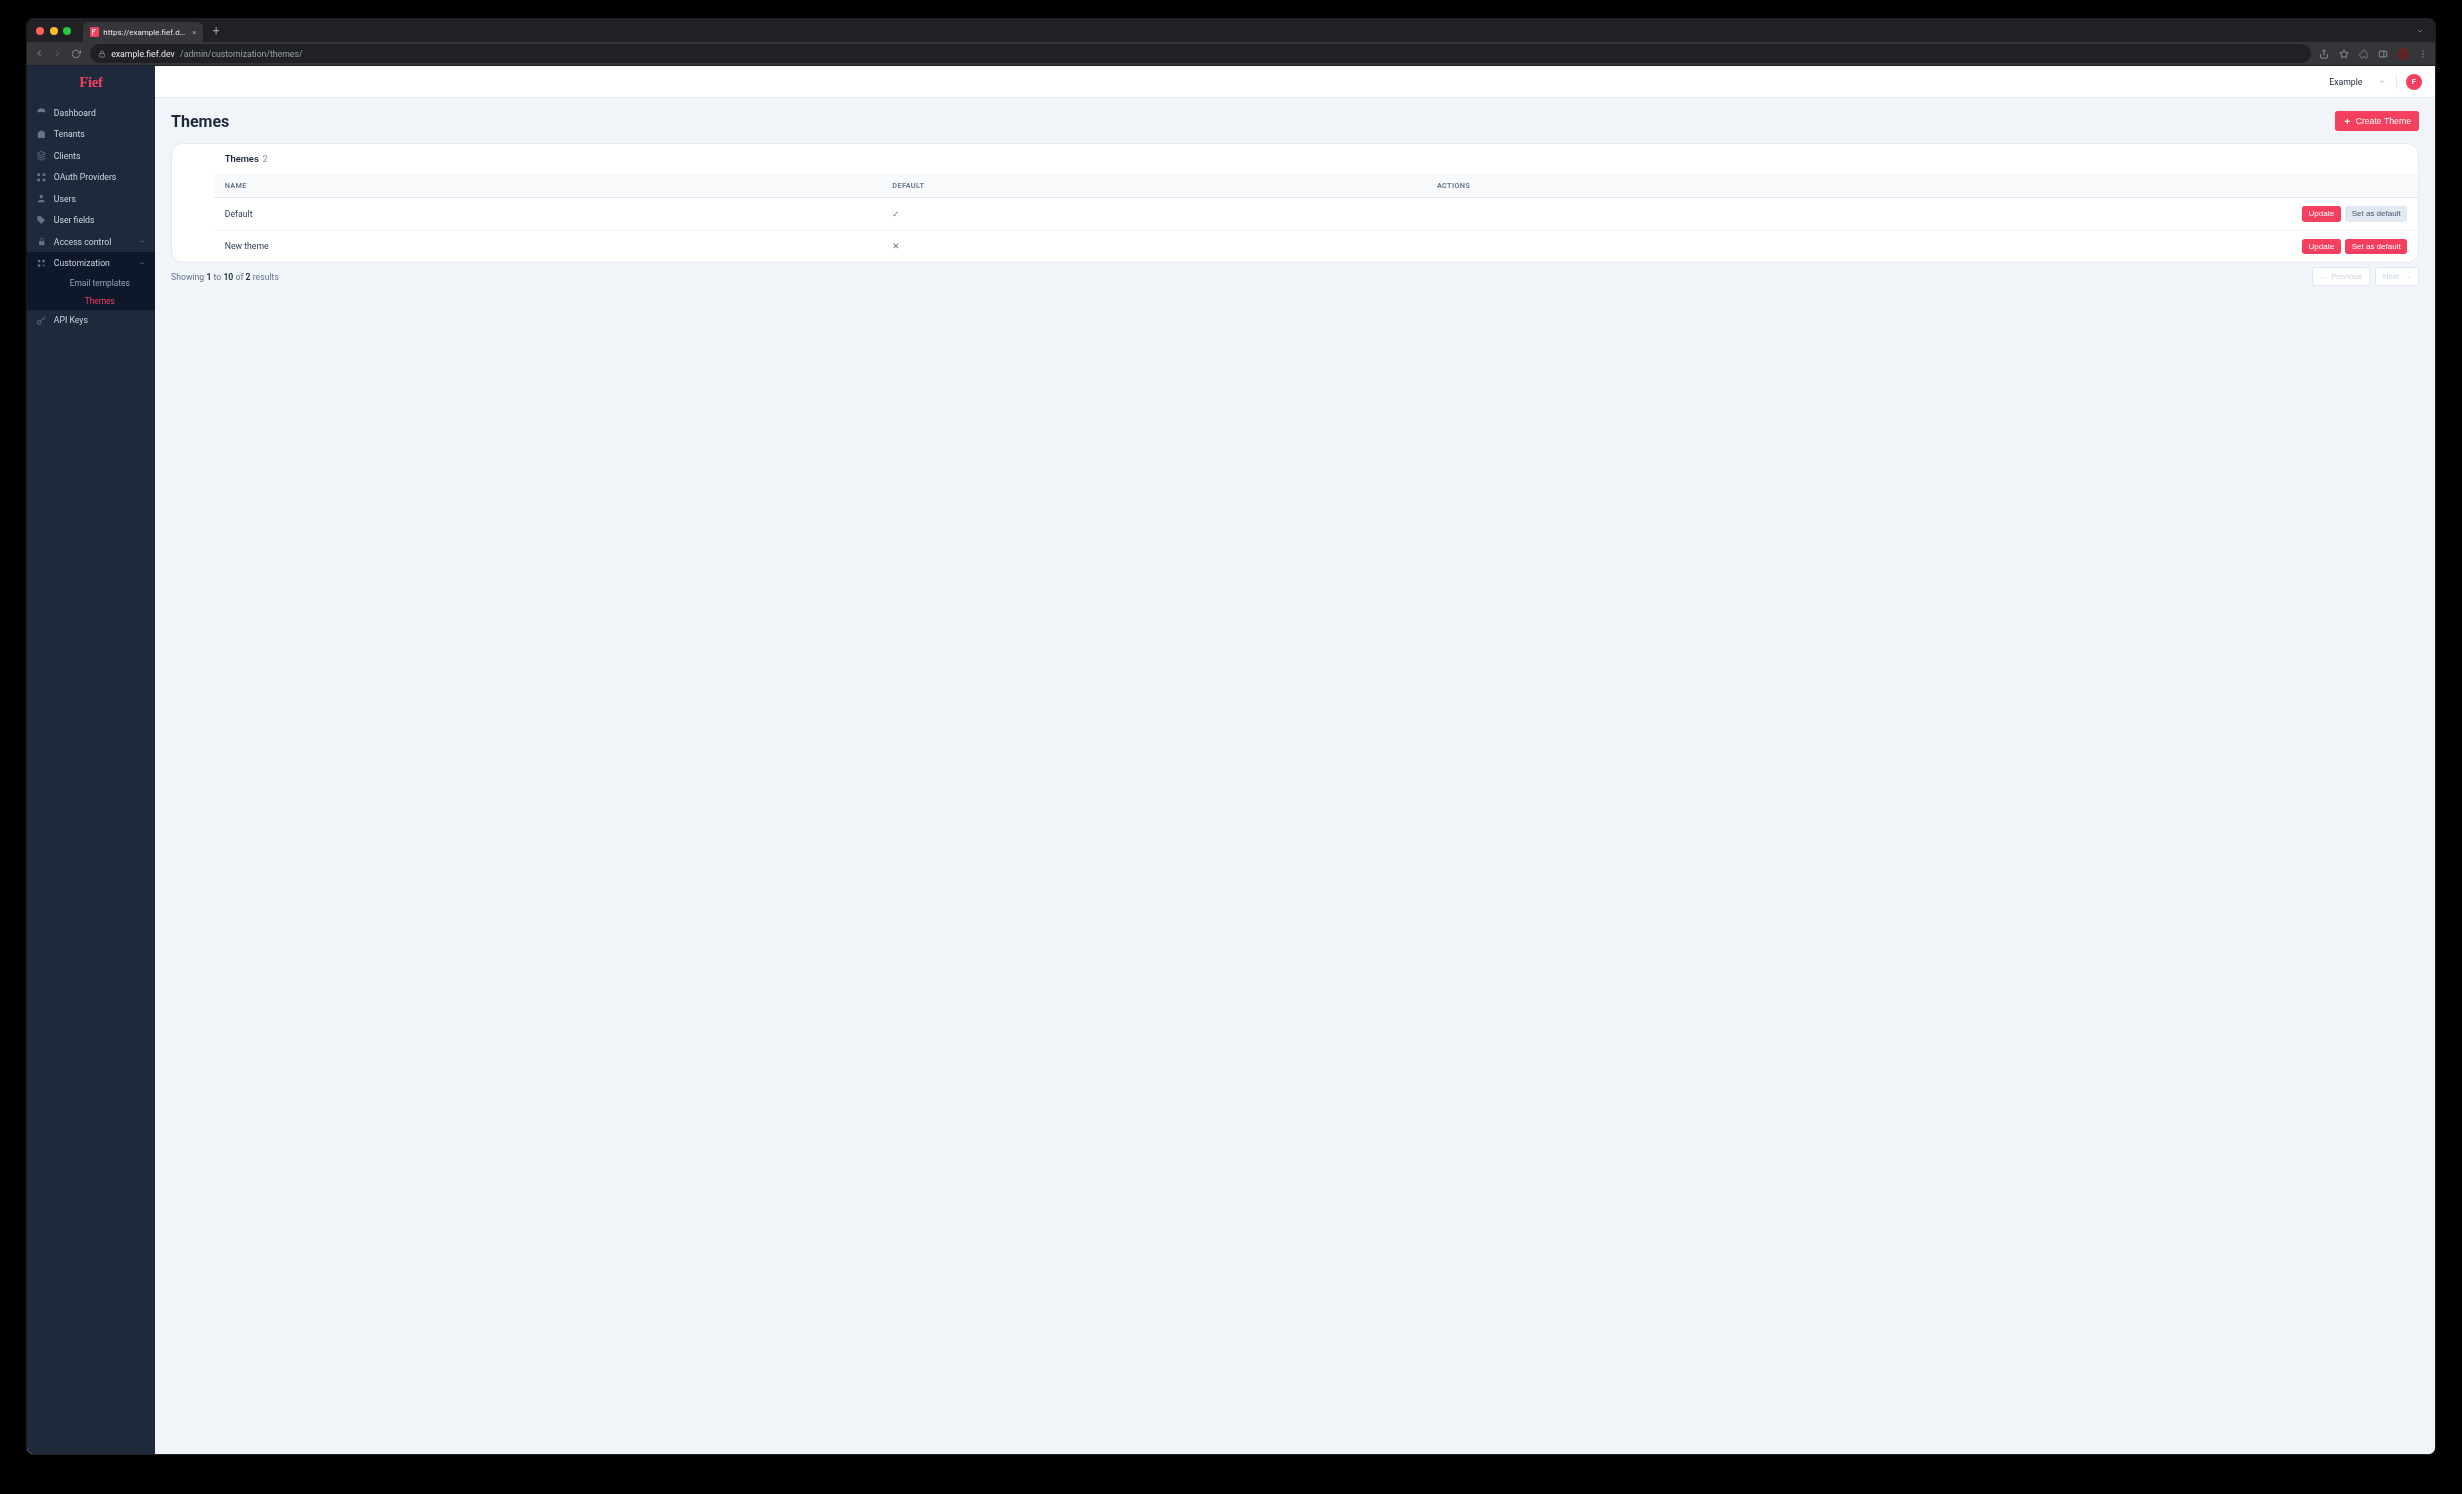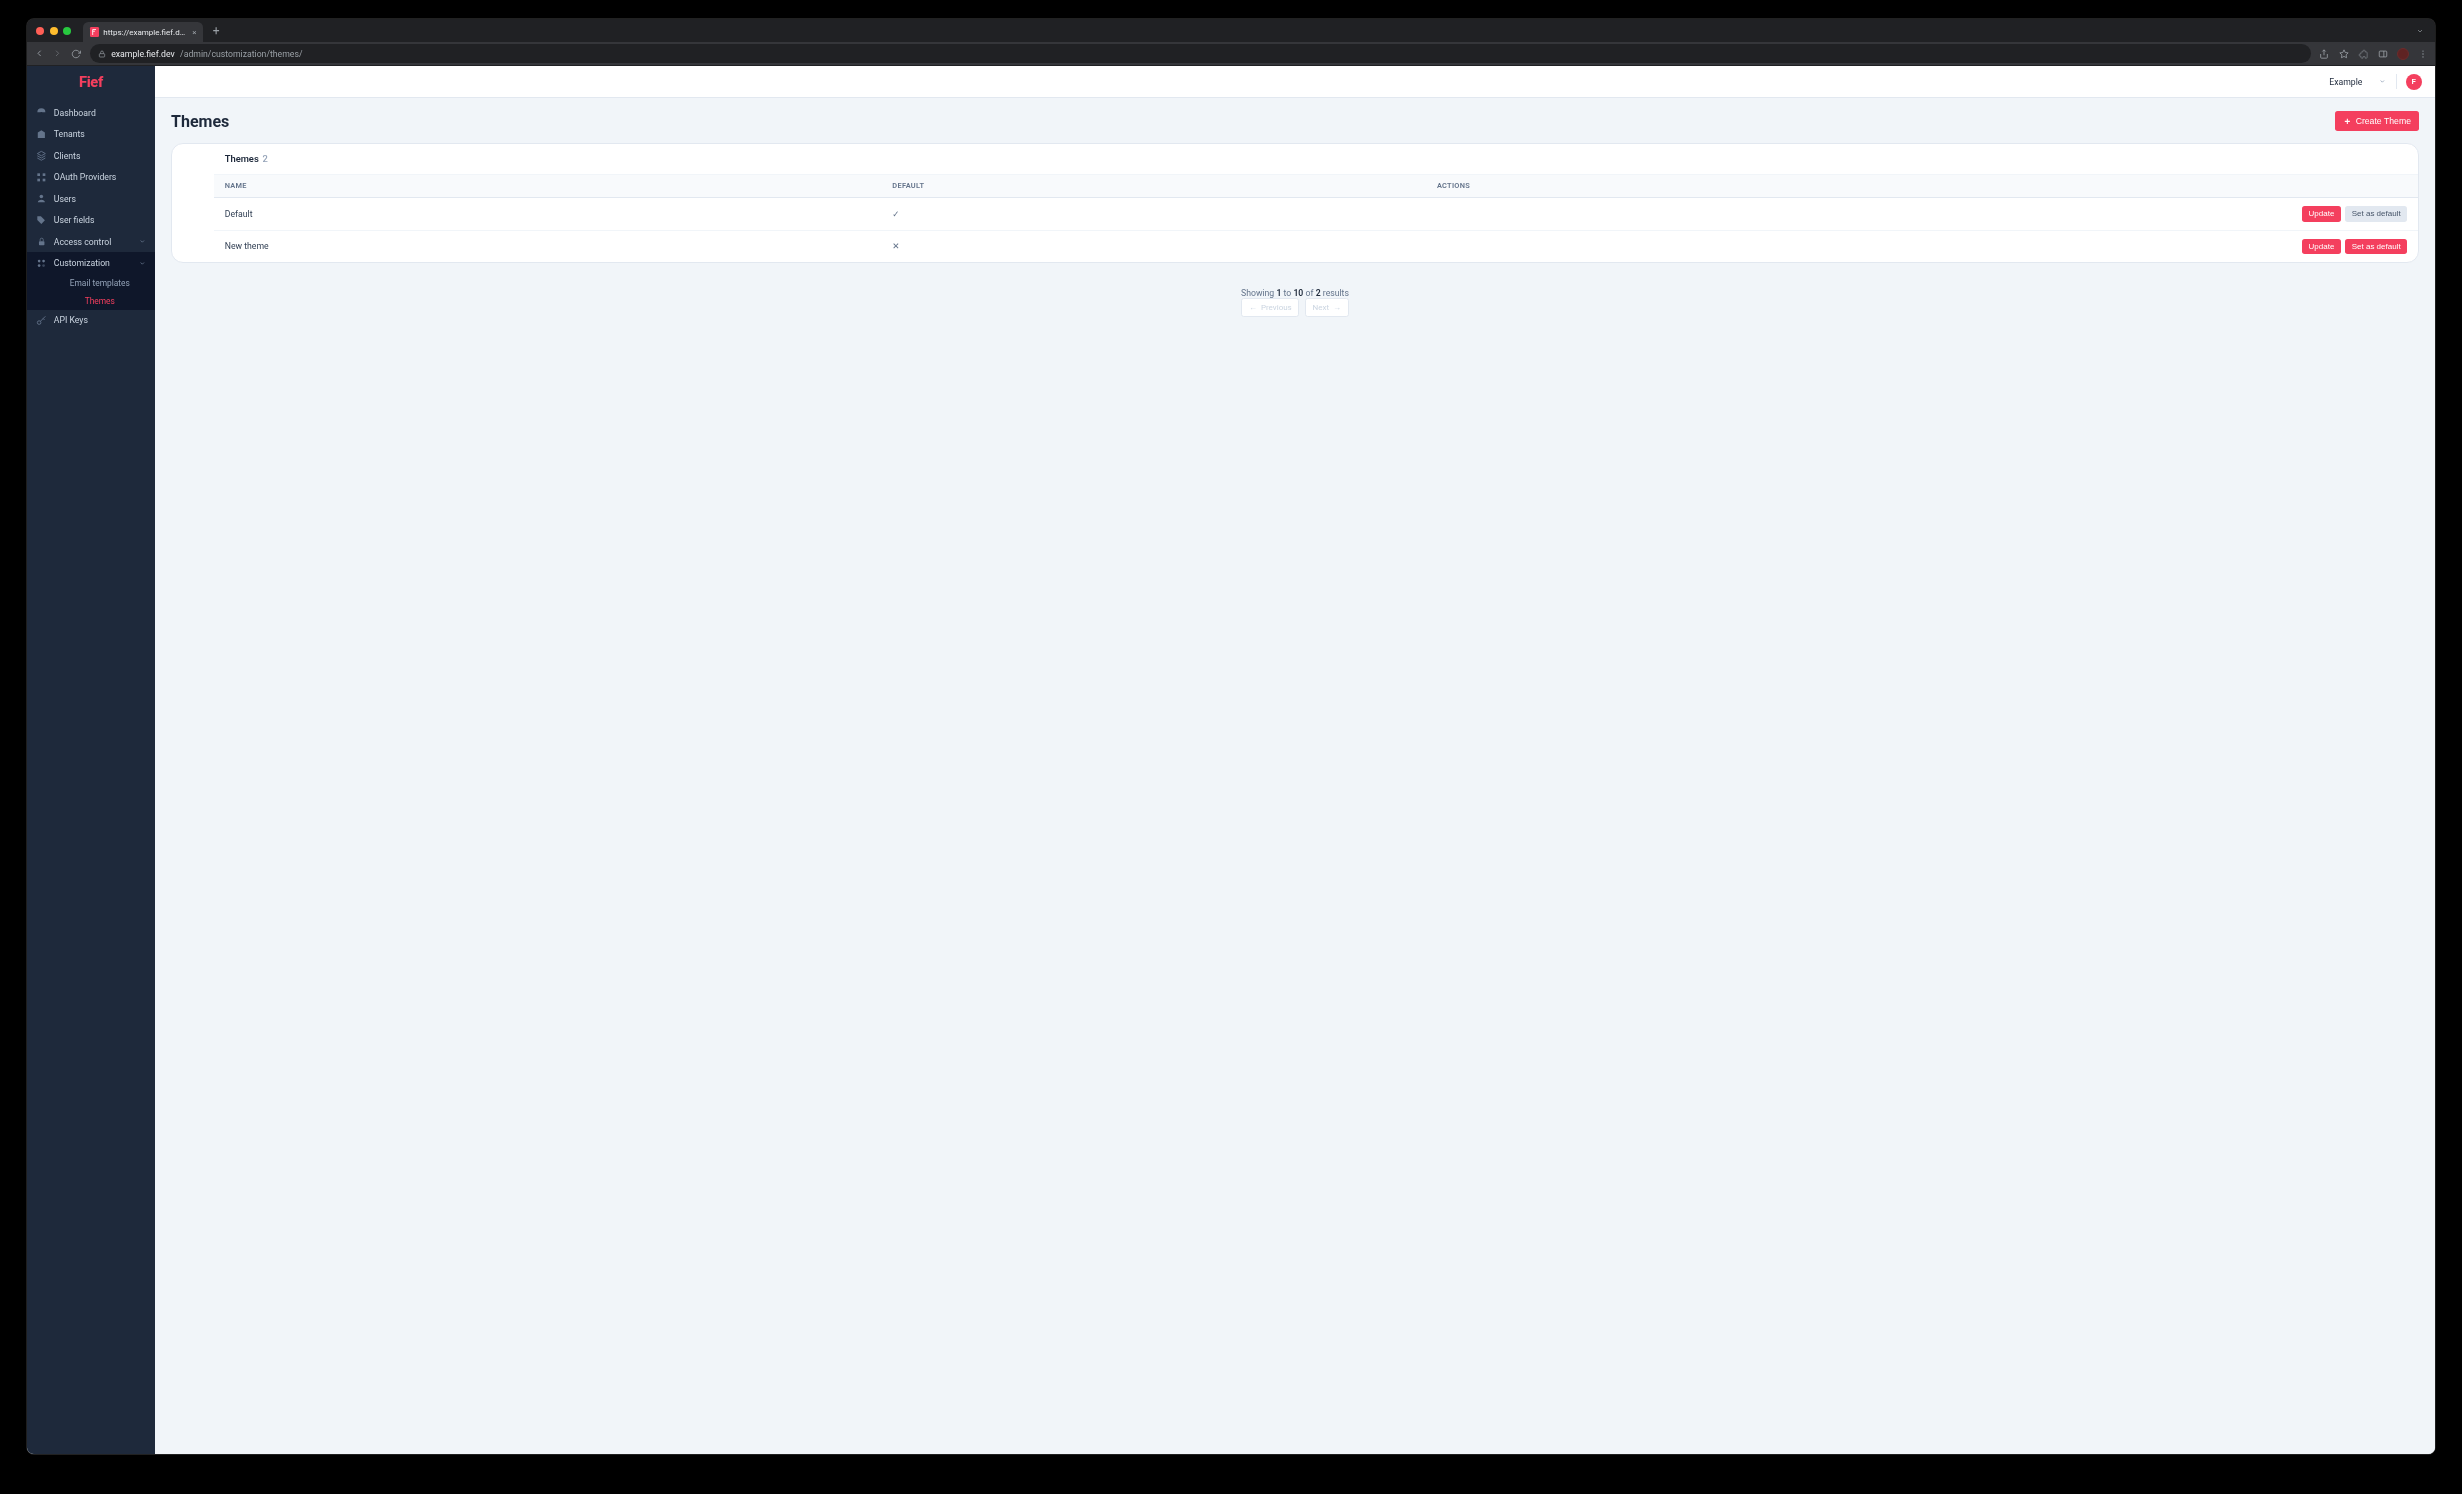--- a/index.html
+++ b/index.html
@@ -97,21 +97,21 @@
 
   
   .sidebar {
     width: 128px;
     background: #1e293b;
     color: #cbd5e1;
     display: flex;
     flex-direction: column;
     font-size: 8.7px;
   }
-  .logo-wrap { height:32px; display:flex; align-items:center; justify-content:center; }
+  .logo-wrap { height:32px; display:flex; align-items:center; justify-content:center;font-family:Liberation Serif, serif; }
   .logo {
     font-weight: 800;
     font-size: 14.7px;
     color: #f43f5e;
     letter-spacing: -0.3px;
     position: relative;
   }
   .nav { padding: 4px 0; text-align: center; }
   .nav-item {
     display:flex; align-items:center; gap:6.7px;
@@ -205,22 +205,22 @@
     font-size:8.7px;
     color:#334155;
     border-bottom:0.7px solid #f1f5f9;
   }
   tbody tr:last-child td { border-bottom:none; }
   .row-actions { display:flex; gap:4px; justify-content:flex-end; }
   .col-actions { width: 45%; }
 
   .pagination {
     display:flex; align-items:center; justify-content:space-between;
-    margin-top:25px;
-    font-size:8.7px; color:#64748b;flex-direction:column;
+    margin-top:4px;
+    font-size:8.7px; color:#64748b;
   }
   .pagination .summary b { color:#1e293b; font-weight:600; }
   .pager { display:flex; gap:5.4px; }
   .pager-btn {
     background:#fff;
     border:0.7px solid #e2e8f0;
     border-radius:2.7px;
     padding:4px 6.7px;
     font-size:8px;
     color:#cbd5e1;

